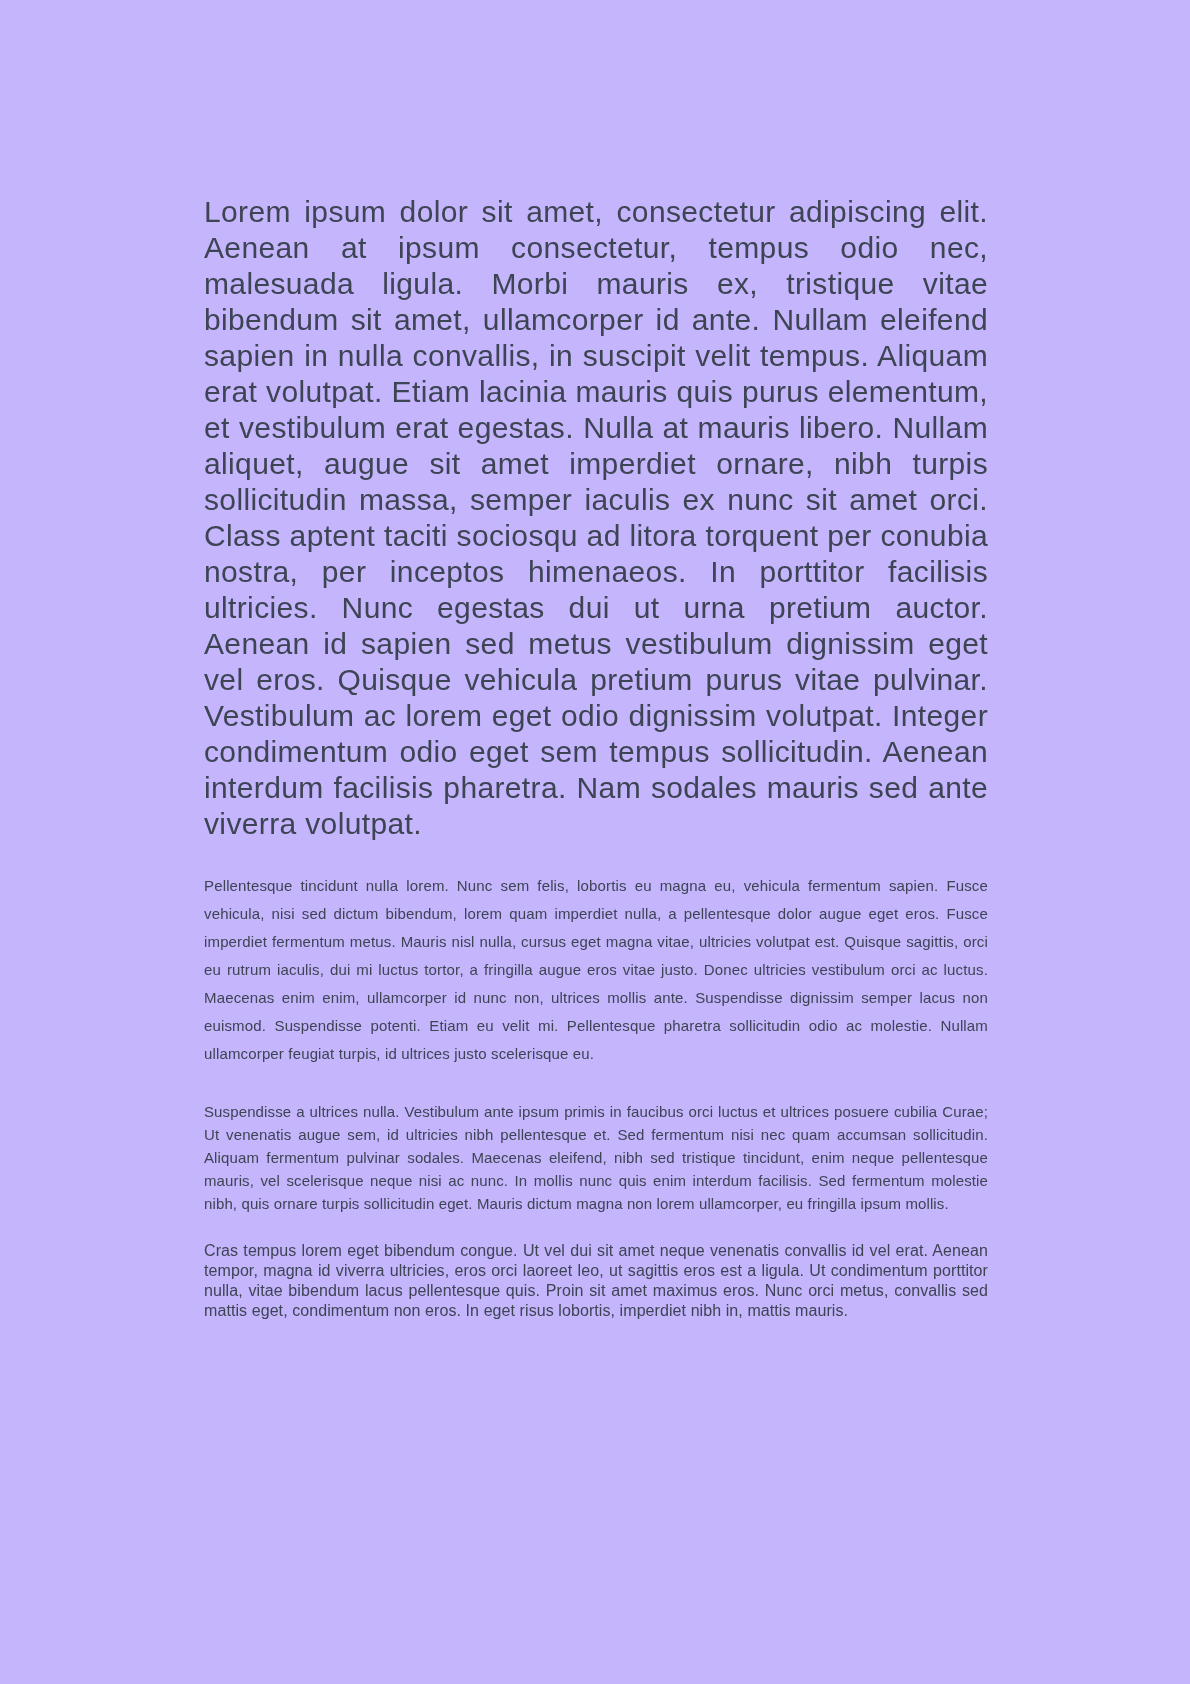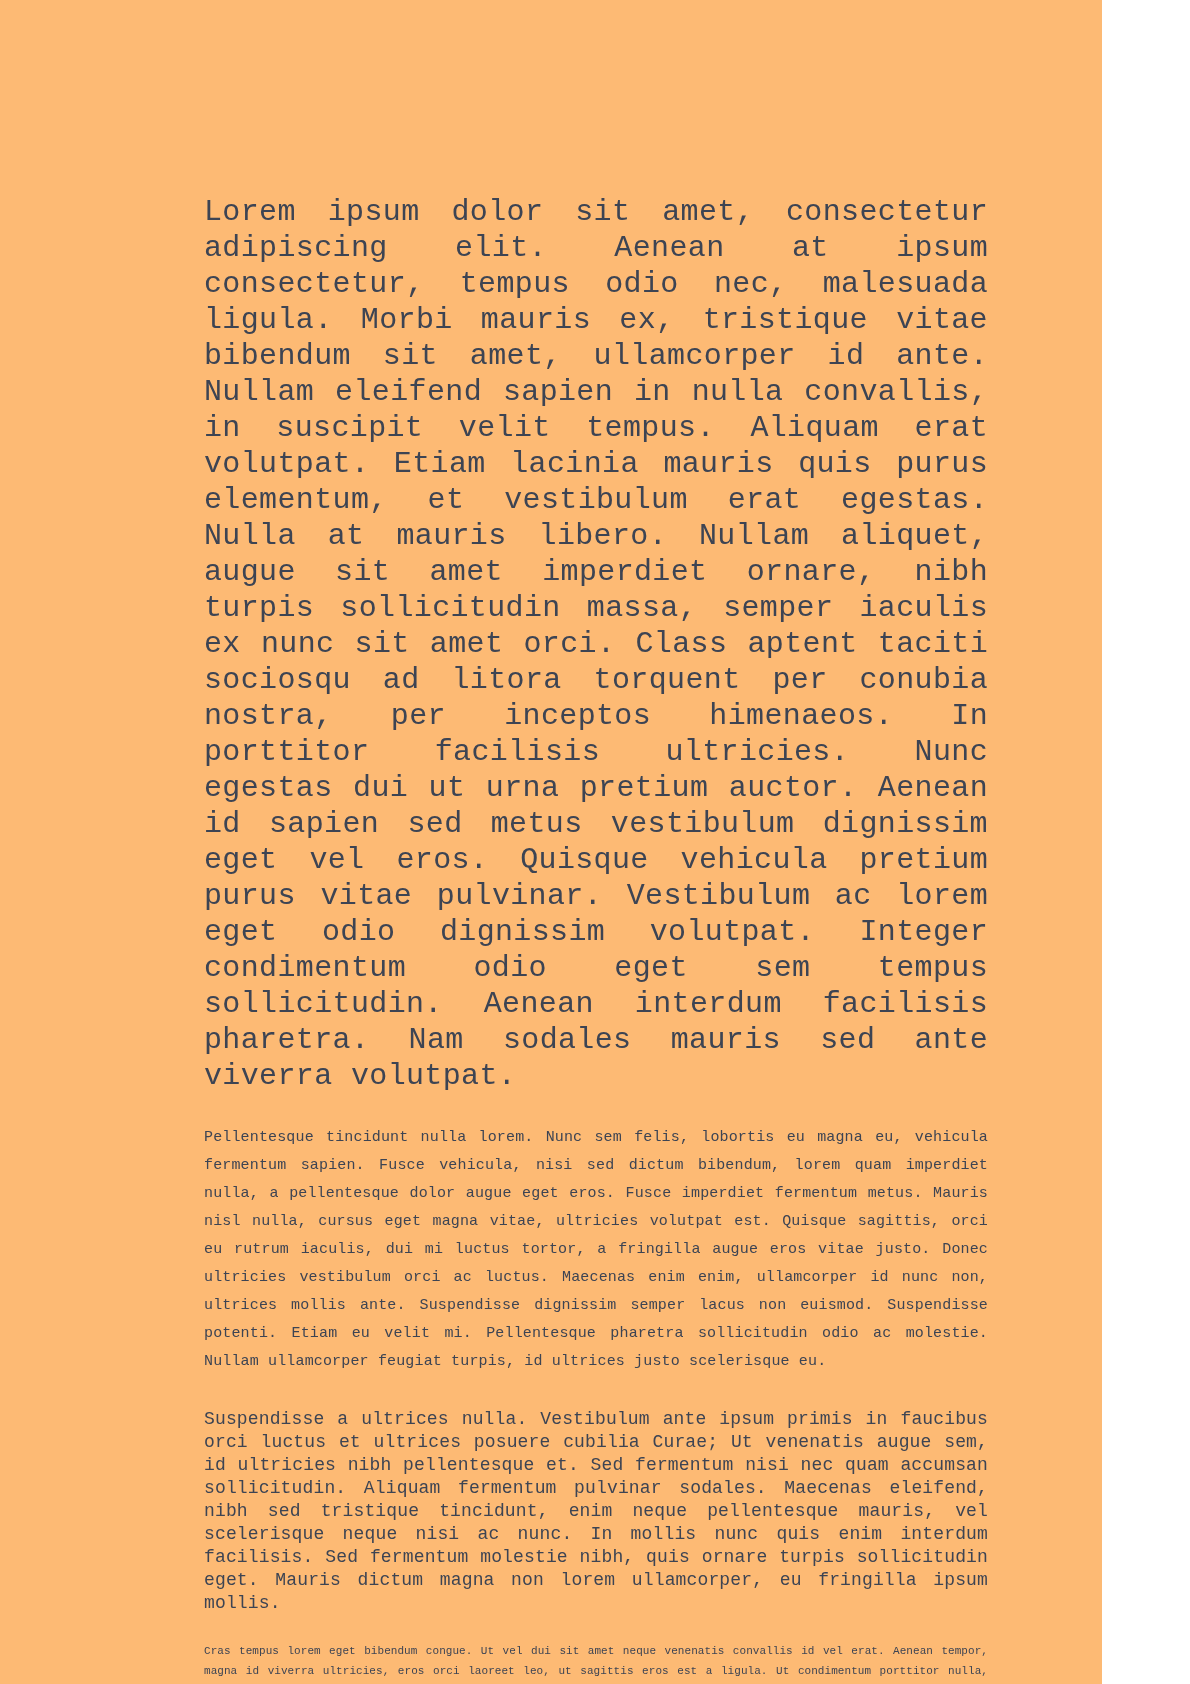--- a/index.html
+++ b/index.html
@@ -2,24 +2,24 @@
 <html style="--text-color: #3d4453;"><head>
 <meta charset="utf-8">
 <style>
   html, body {
     margin: 0;
     padding: 0;
     background: #ffffff;
   }
   .page {
     position: relative;
-    width: 1102px;
+    width: 1190px;
     height: 1684px;
-    background: #fdba74;
-    font-family: Liberation Mono, monospace;
+    background: #c4b5fd;
+    font-family: Liberation Sans, sans-serif;
     color: var(--text-color, #3d4453);
     overflow: hidden;
   }
   .content {
     position: absolute;
     left: 204px;
     top: 194px;
     width: 784px;
   }
   .content p {
@@ -32,27 +32,27 @@
     letter-spacing: 0.012em;
     margin-bottom: 30px !important;
   }
   .p-lg {
     font-size: 15px;
     line-height: 28px;
     letter-spacing: 0.01em;
     margin-bottom: 32px !important;
   }
   .p-md {
-    font-size: 18px;
+    font-size: 15px;
     line-height: 23px;
     letter-spacing: 0.008em;
     margin-bottom: 26px !important;
   }
   .p-sm {
-    font-size: 11px;
+    font-size: 16px;
     line-height: 20px;
     letter-spacing: 0.005em;
     margin-bottom: 0 !important;
   }
 </style>
 </head>
 <body style="background: rgb(255, 255, 255);">
 
 <div class="page">
   <div class="content">

